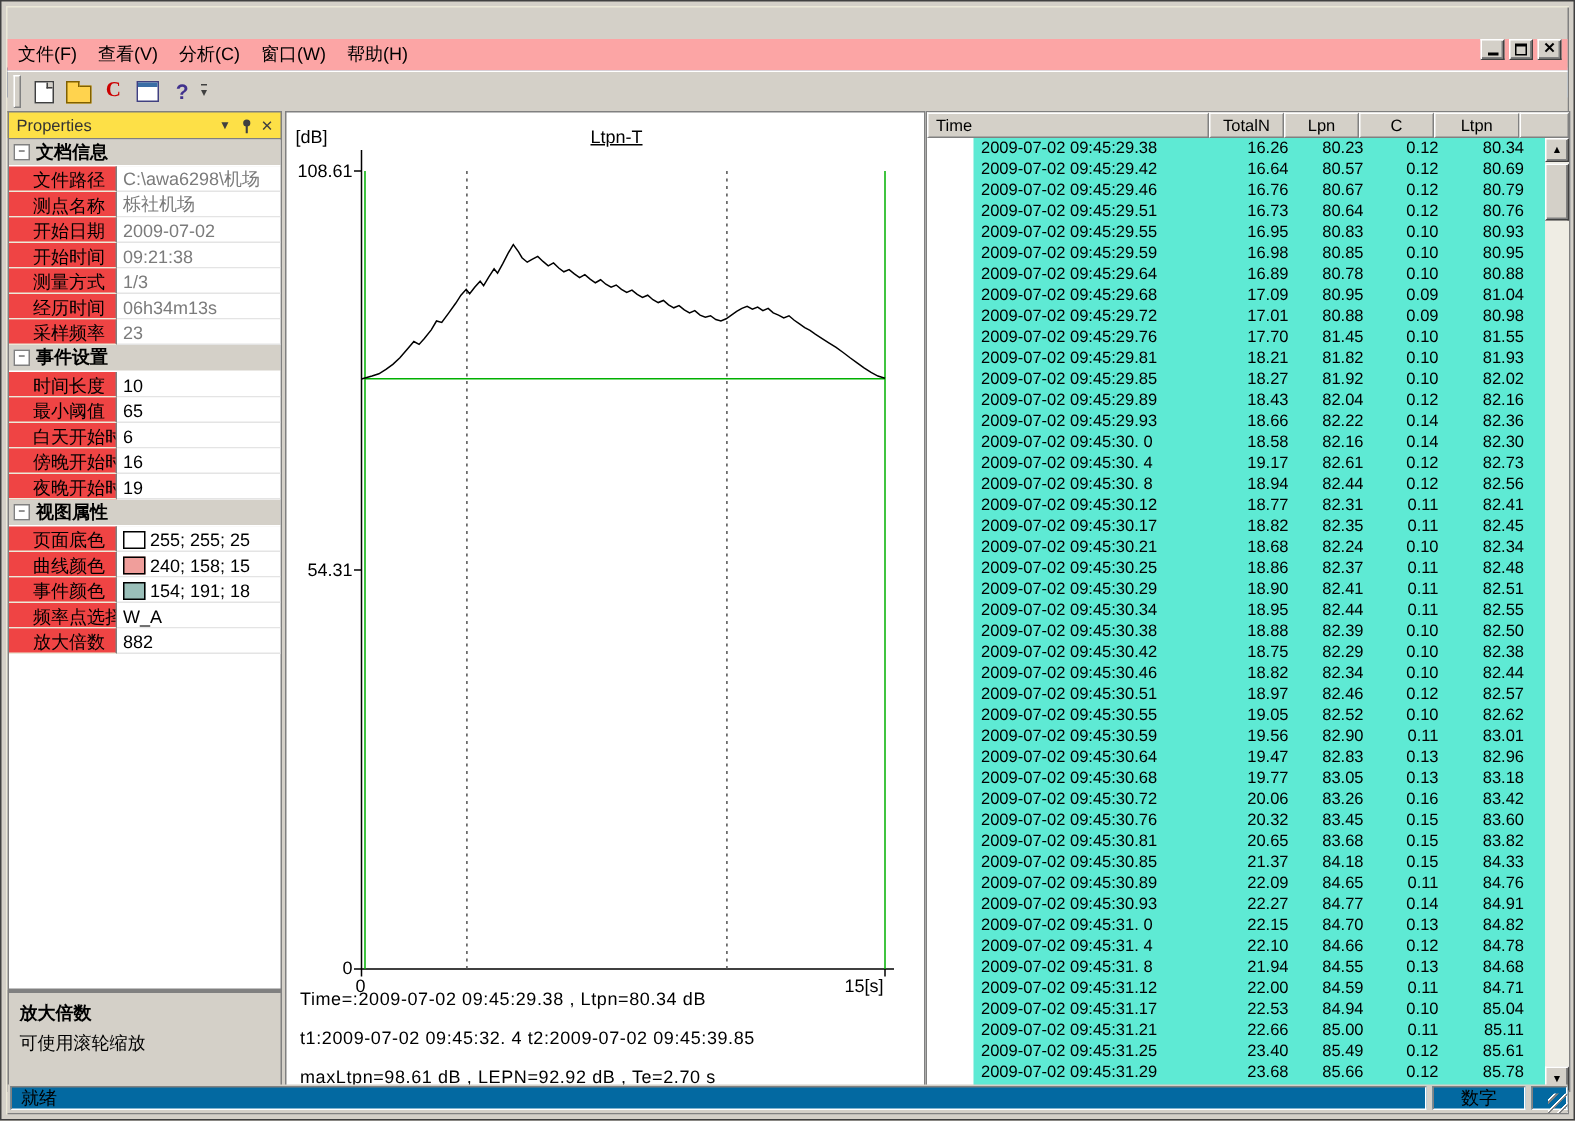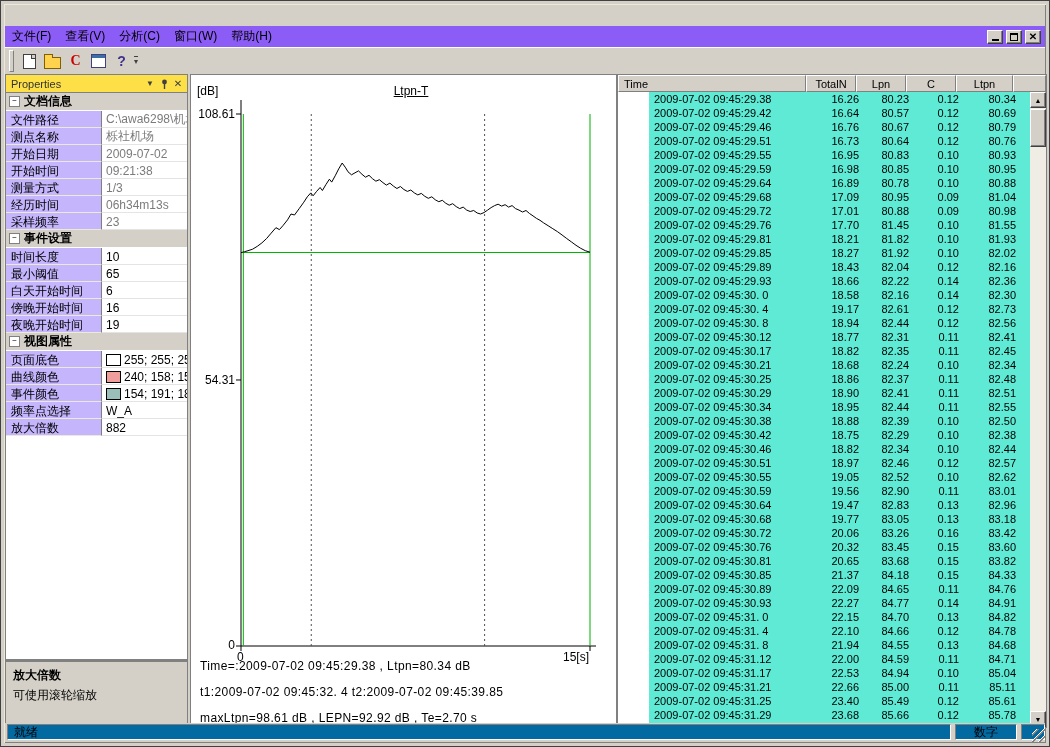--- a/index.html
+++ b/index.html
@@ -15,21 +15,21 @@
   .app-icon{width:16px;height:16px;margin:0 3px 0 1px;display:flex;align-items:center;justify-content:center;}
   .title-text{color:#fff;font-weight:bold;font-size:12px;white-space:nowrap;flex:1;overflow:hidden;}
   .tb-buttons{display:flex;gap:2px;margin-right:1px;}
   .tbtn{width:16px;height:14px;background:#D4D0C8;border:1px solid;border-color:#fff #404040 #404040 #fff;
         box-shadow:inset -1px -1px 0 #808080;display:flex;align-items:center;justify-content:center;padding:0;}
   .glyph-min{width:7px;height:2px;background:#000;margin-top:7px;}
   .glyph-max{width:8px;height:7px;border:1px solid #000;border-top:2px solid #000;}
   .glyph-close{font-size:10px;font-weight:bold;line-height:10px;}
 
   
-  .menubar{position:absolute;left:4px;top:25px;right:4px;height:21px;background:#8b5cf6;display:flex;align-items:center;}
+  .menubar{position:absolute;left:4px;top:25px;right:4px;height:21px;background:#fca5a5;display:flex;align-items:flex-start;}
   .menu-item{padding:2px 7px;cursor:default;}
   .mdi-buttons{margin-left:auto;display:flex;gap:3px;margin-right:4px;}
   .mdibtn{width:16px;height:14px;background:#D4D0C8;border:1px solid;border-color:#fff #404040 #404040 #fff;
           box-shadow:inset -1px -1px 0 #808080;display:flex;align-items:center;justify-content:center;padding:0;}
 
   
   .toolbar{position:absolute;left:4px;top:46px;right:4px;height:27px;background:#D4D0C8;
            border-top:1px solid #fff;display:flex;align-items:center;padding-left:2px;box-sizing:border-box;}
   .tool-grip{width:3px;height:20px;border:1px solid;border-color:#fff #808080 #808080 #fff;margin:0 4px 0 2px;}
   .toolbtn{width:23px;height:22px;display:flex;align-items:center;justify-content:center;background:transparent;border:1px solid transparent;padding:0;}
@@ -49,21 +49,21 @@
   
   .props-panel{position:absolute;left:0;top:0;width:183px;height:654px;}
   .props-header{position:absolute;left:0;top:0;right:0;height:18px;background:#fde047;display:flex;align-items:center;
                 padding:0 2px 0 5px;box-sizing:border-box;border:1px solid #808080;border-bottom:none;}
   .props-title{flex:1;font-size:11px;color:#333;}
   .phbtn{width:14px;height:13px;background:transparent;border:none;display:flex;align-items:center;justify-content:center;padding:0;color:#404040;font-size:8px;}
   .prop-grid{position:absolute;left:0;top:18px;right:0;bottom:68px;background:#fff;border:1px solid #808080;overflow:hidden;box-sizing:border-box;}
   .psection{height:17px;background:#D4D0C8;font-weight:bold;display:flex;align-items:center;gap:4px;padding-left:3px;border-bottom:1px solid #fff;font-size:12px;}
   .pminus{width:9px;height:9px;border:1px solid #808080;background:#fff;font-size:8px;line-height:7px;text-align:center;color:#000;font-weight:normal;}
   .prow{height:17px;display:flex;font-size:12px;}
-  .plabel{width:96px;background:#c4b5fd;padding:1px 0 0 5px;box-sizing:border-box;border-bottom:1px solid #ECE9D8;border-right:1px solid #808080;overflow:hidden;white-space:nowrap;}
+  .plabel{width:72px;background:#ef4444;padding:1px 0 0 16px;box-sizing:border-box;border-bottom:1px solid #ECE9D8;border-right:1px solid #808080;overflow:hidden;white-space:nowrap;}
   .pvalue{flex:1;background:#fff;padding:1px 0 0 4px;border-bottom:1px solid #E4E4E4;display:flex;align-items:center;gap:3px;overflow:hidden;white-space:nowrap;}
   .pvalue.muted{color:#7B7B7B;}
   .swatch{display:inline-block;width:13px;height:10px;border:1px solid #000;flex:0 0 auto;}
   .props-footer{position:absolute;left:0;bottom:0;right:0;height:68px;background:#D4D0C8;border:1px solid #808080;border-top:2px solid #808080;
                 box-sizing:border-box;padding:5px 7px;}
   .props-footer .ft{font-weight:bold;margin-bottom:3px;}
 
   
   .chart-panel{position:absolute;left:185px;top:0;width:427px;height:654px;background:#fff;border:1px solid #808080;box-sizing:border-box;}
   .chart-label{position:absolute;font-size:12px;}

